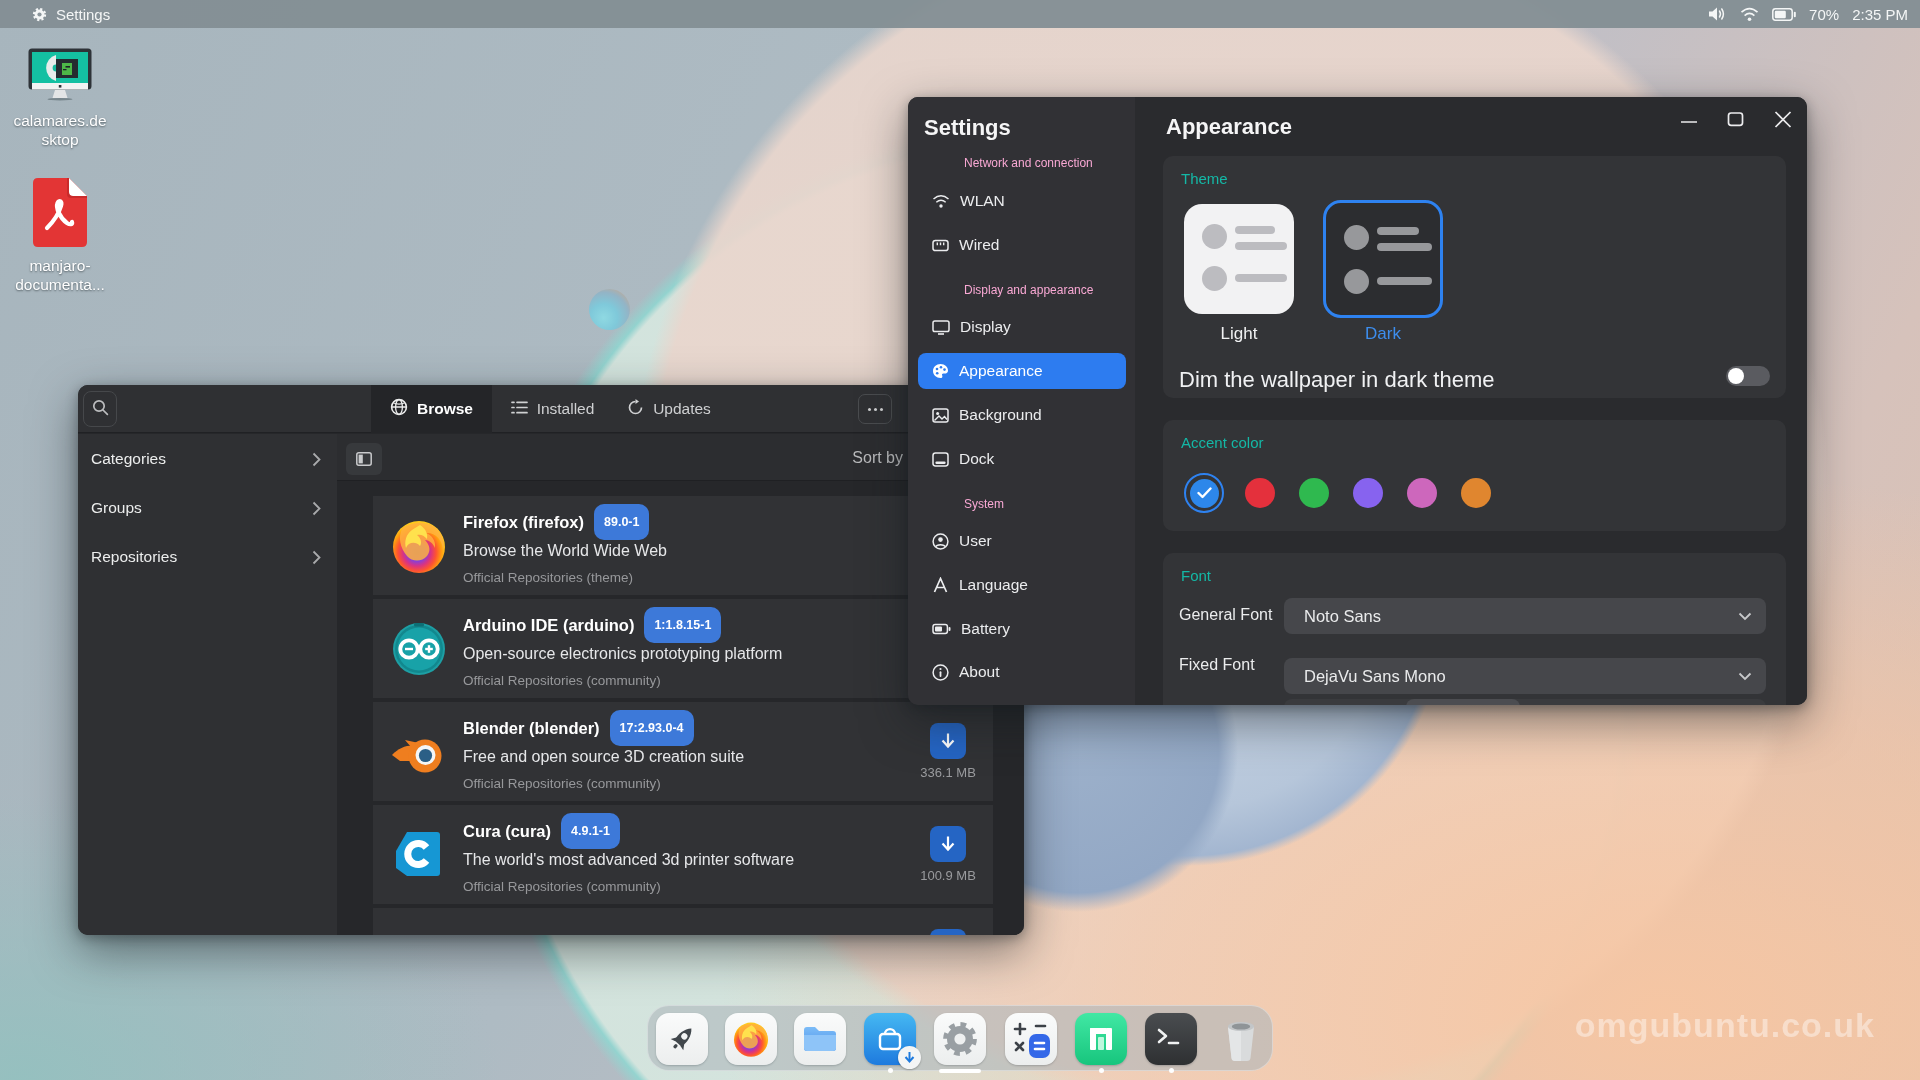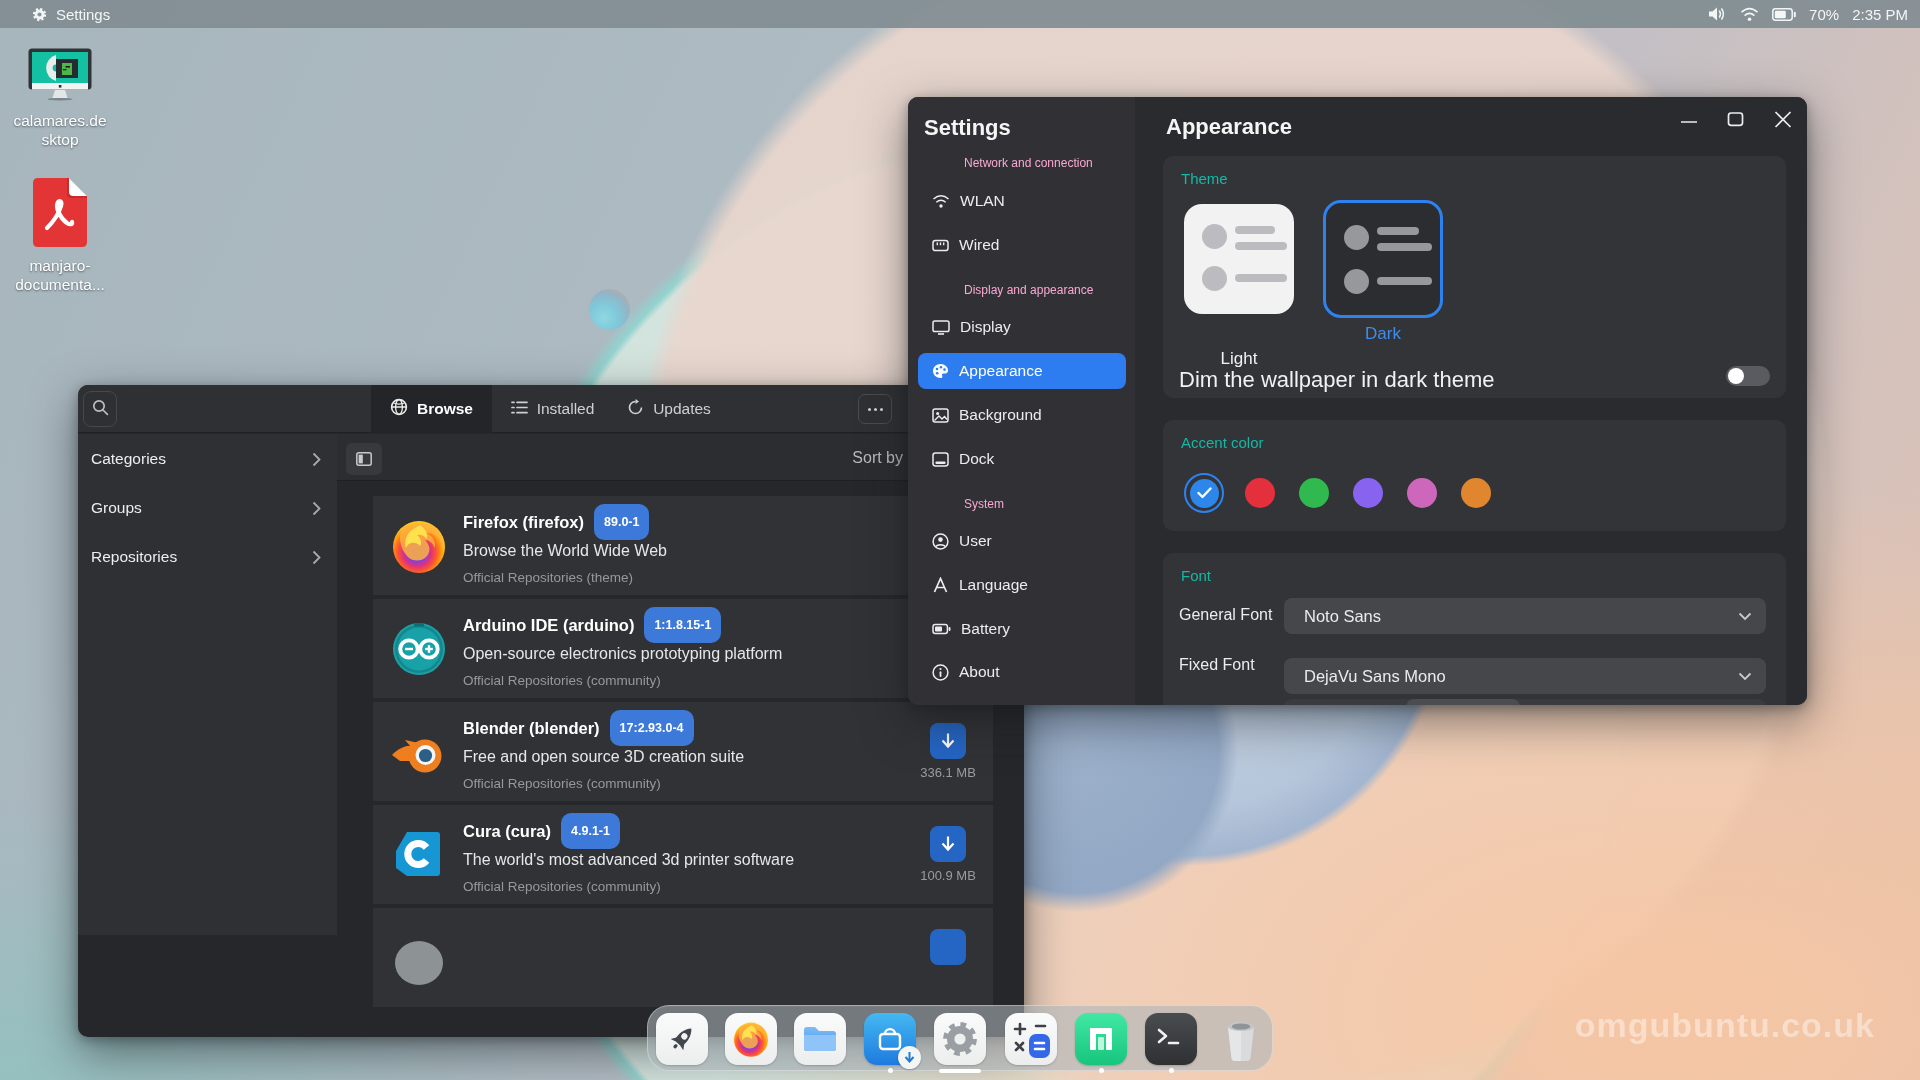--- a/index.html
+++ b/index.html
@@ -35,21 +35,21 @@
   .desk-icon .di-img { display:inline-block; }
   .desk-icon .di-label { margin-top:5px; line-height:19px; text-shadow:0 1px 2px rgba(60,70,75,0.8); }
   #desk1 { left:0px; top:48px; }
   #desk2 { left:0px; top:178px; }
 
   
   .window { position:absolute; border-radius:10px; overflow:hidden;
     box-shadow:0 16px 46px rgba(20,25,30,0.5), 0 3px 12px rgba(20,25,30,0.35); }
 
   
-  #pamac { left:78px; top:385px; width:946px; height:652px; background:#26272a; }
+  #pamac { left:78px; top:385px; width:946px; height:550px; background:#26272a; }
   .pm-header { position:absolute; left:0; top:0; width:946px; height:48px; background:#2f3033; border-bottom:1px solid #202124; }
   .pm-search { position:absolute; left:5px; top:6px; width:34px; height:36px; border:1px solid #46484b; border-radius:8px;
     display:flex; align-items:center; justify-content:center; }
   .pm-tab { position:absolute; top:0; height:48px; display:flex; align-items:center; justify-content:center; gap:9px;
     color:#cfd0d2; font-size:15.5px; }
   .pm-tab.active { background:#242528; color:#ffffff; font-weight:bold; }
   .pm-menu { position:absolute; left:780px; top:9px; width:34px; height:30px; border:1px solid #4a4c4f; border-radius:7px;
     display:flex; align-items:center; justify-content:center; gap:3px; }
   .pm-menu i { width:3px; height:3px; border-radius:50%; background:#cfd0d2; }
   .pm-sidebar { position:absolute; left:0; top:49px; width:259px; height:501px; background:#2f3033; }
@@ -512,21 +512,21 @@
               </div>
           </div>
           <div class="th-row" style="top:66px;">
             <div class="th-dot"></div>
             <div class="th-lines">
                 <div class="l" style="width:55px; margin-top:8px;"></div>
               </div>
           </div>
         </div>
 
-        <div class="th-name" style="left:16px;margin-top:25px;">Light</div>
+        <div class="th-name" style="left:16px;">Light</div>
         <div class="th-name dark" style="left:160px;">Dark</div>
 
         <div class="th-dim-label">Dim the wallpaper in dark theme</div>
         <div class="toggle">
             <div class="knob"></div>
           </div>
       </div>
 
       <div class="st-card" id="card-accent">
         <div class="st-card-label">Accent color</div>

